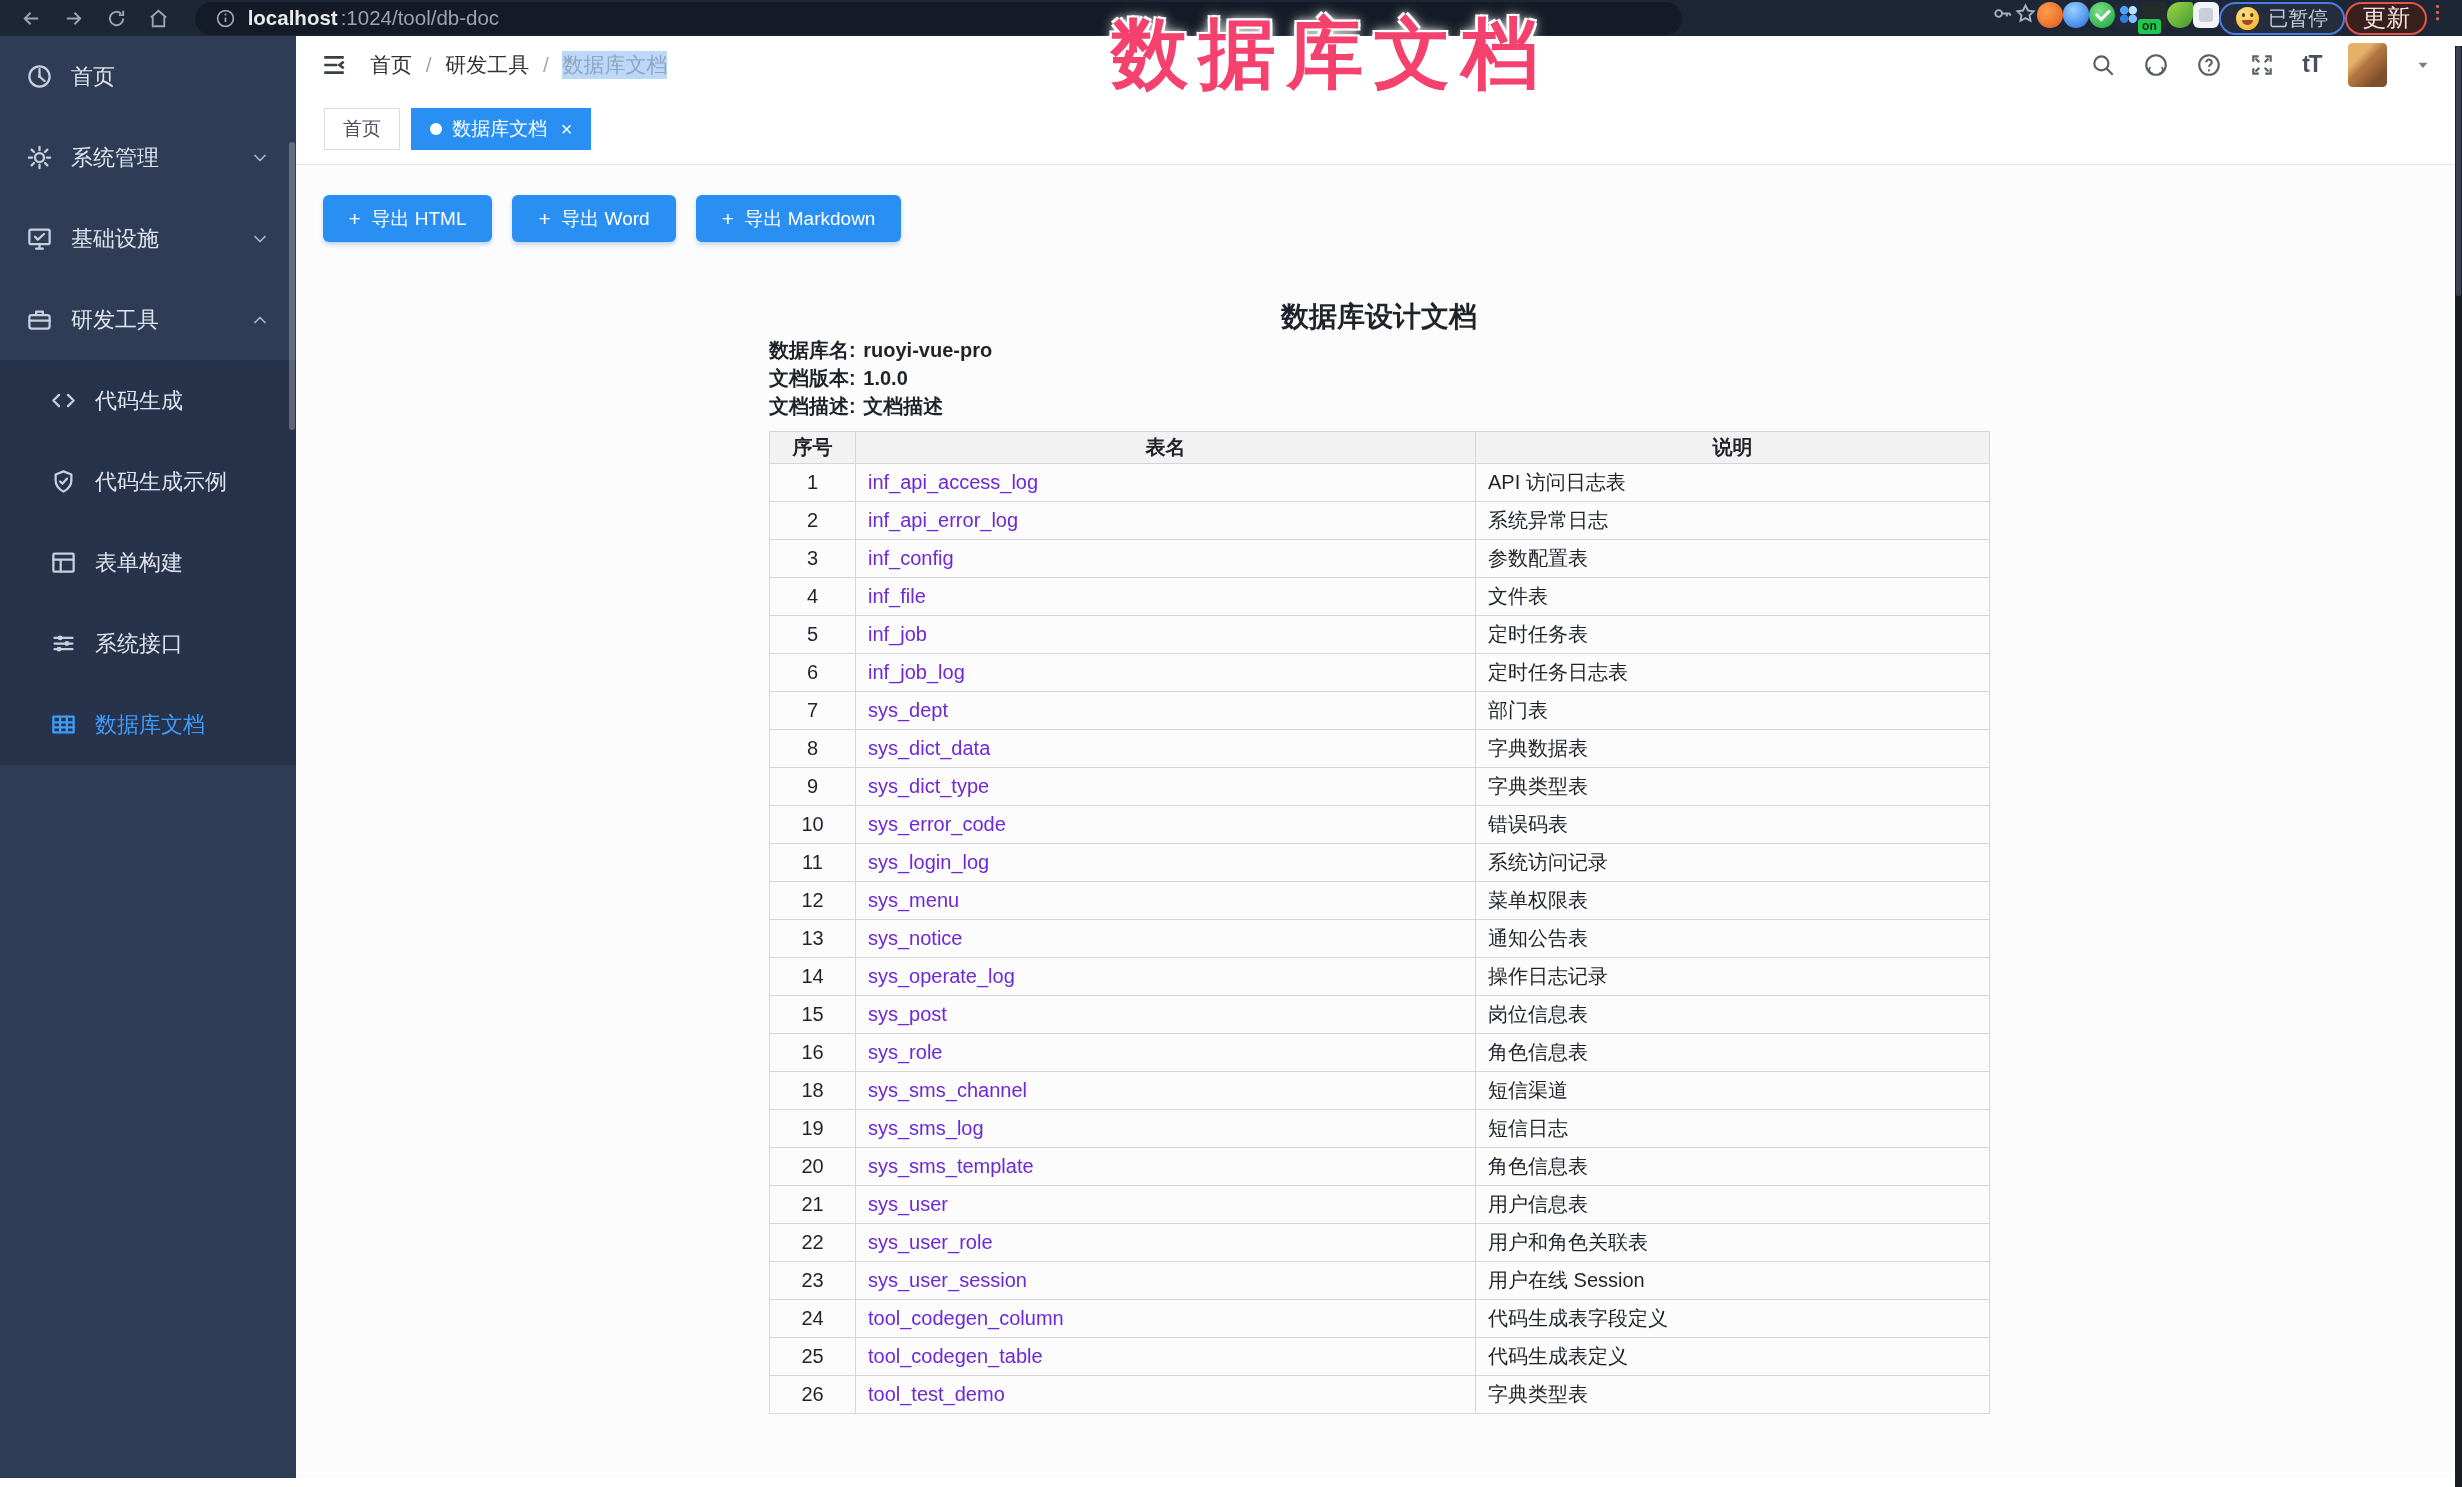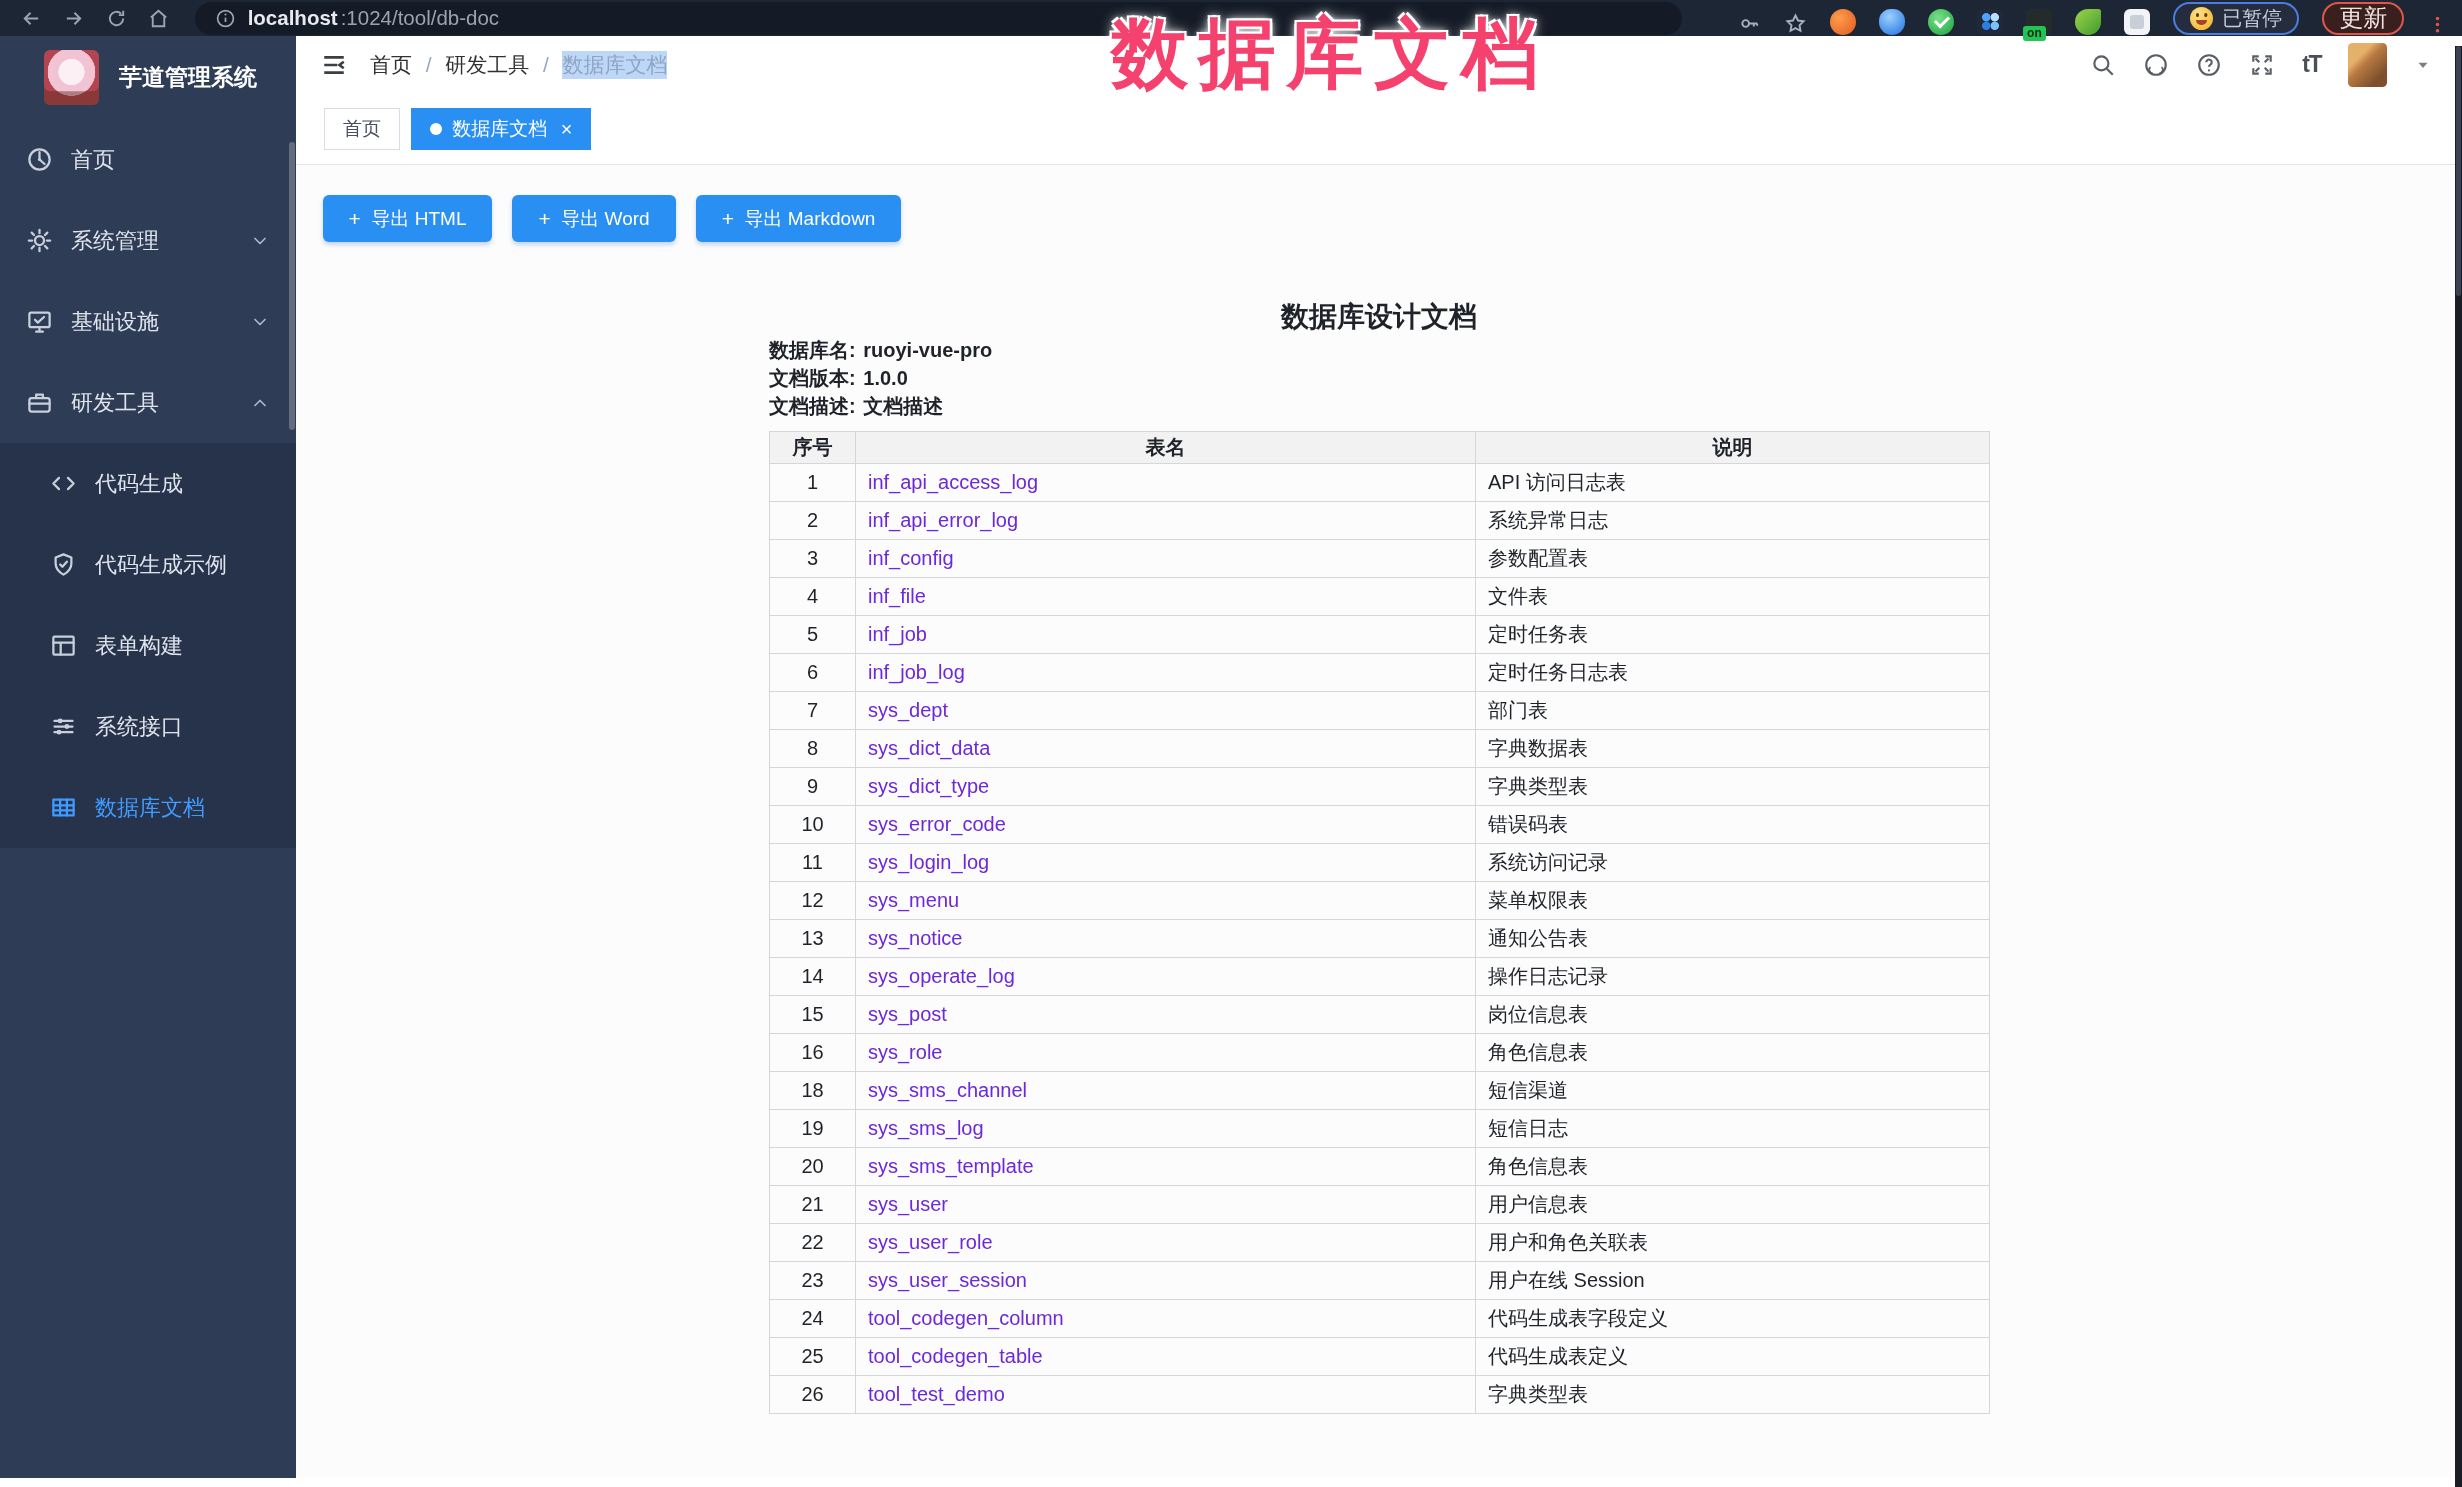--- a/index.html
+++ b/index.html
@@ -9,21 +9,21 @@
   
   .chrome{height:36px;background:#1d2634;display:flex;align-items:center;padding:0 13.7px;gap:7.6px;position:relative;z-index:2;}
   .chrome .navbtn{width:35px;height:35px;display:flex;align-items:center;justify-content:center;color:#9aa4b2;flex:0 0 auto;}
   .chrome .navbtn svg{width:23px;height:23px;}
   .urlpill{flex:1;height:33px;background:#141b26;border-radius:16.7px;display:flex;align-items:center;
     padding:0 20px;gap:12px;margin:0 10.6px;max-width:1487px;}
   .urlpill .info{color:#9aa4b2;display:flex;}
   .urlpill .info svg{width:21px;height:21px;}
   .url-host{color:#e8eaed;font-size:20.5px;font-weight:700;}
   .url-path{color:#9aa3b0;font-size:20.5px;}
-  .chrome-right{display:flex;align-items:flex-end;gap:23px;margin-left:auto;flex:0 0 auto;}
+  .chrome-right{display:flex;align-items:flex-start;gap:0;margin-left:auto;flex:0 0 auto;}
   .chrome-right .cicon{color:#a7b0bd;display:flex;}
   .chrome-right .cicon svg{width:23px;height:23px;}
   .extdot{width:26px;height:26px;border-radius:50%;flex:0 0 auto;position:relative;}
   .ext-orange{background:radial-gradient(circle at 35% 35%,#ff9d4d,#e05a1f);}
   .ext-blue{background:radial-gradient(circle at 40% 30%,#9cd1ff,#1f6fe0);border-radius:45% 45% 50% 50%;}
   .ext-green{background:radial-gradient(circle at 40% 35%,#7be08a,#17a33c);}
   .ext-green::after{content:"";position:absolute;left:6.8px;top:7.6px;width:10.6px;height:6px;border-left:3px solid #fff;border-bottom:3px solid #fff;transform:rotate(-45deg);}
   .ext-grid{background:#20293a;border-radius:6px;}
   .ext-grid::before{content:"";position:absolute;inset:4.6px;background:
      radial-gradient(circle at 25% 25%,#4da3ff 3.8px,transparent 4.6px),
@@ -194,24 +194,20 @@
           <circle cx="12" cy="5" r="2"></circle>
           <circle cx="12" cy="12" r="2"></circle>
           <circle cx="12" cy="19" r="2"></circle>
         </svg>
     </span>
   </div>
 </div>
 
 <div class="app">
   <aside class="sidebar">
-    <div class="logo-row">
-      <div class="logo-img"></div>
-      <div class="logo-title">芋道管理系统</div>
-    </div>
     <nav class="menu" id="menu">
         <div class="menu-item">
           <span class="micon">
             <svg viewBox="0 0 24 24" fill="none" stroke="currentColor" stroke-width="2" stroke-linecap="round" stroke-linejoin="round">
               <circle cx="12" cy="12" r="9"></circle>
               <path d="M12 12V5.5M12 12l4.5 4"></path>
               <circle cx="12" cy="12" r="1.4" fill="currentColor" stroke="none"></circle>
             </svg>
           </span>
           <span>首页</span>

